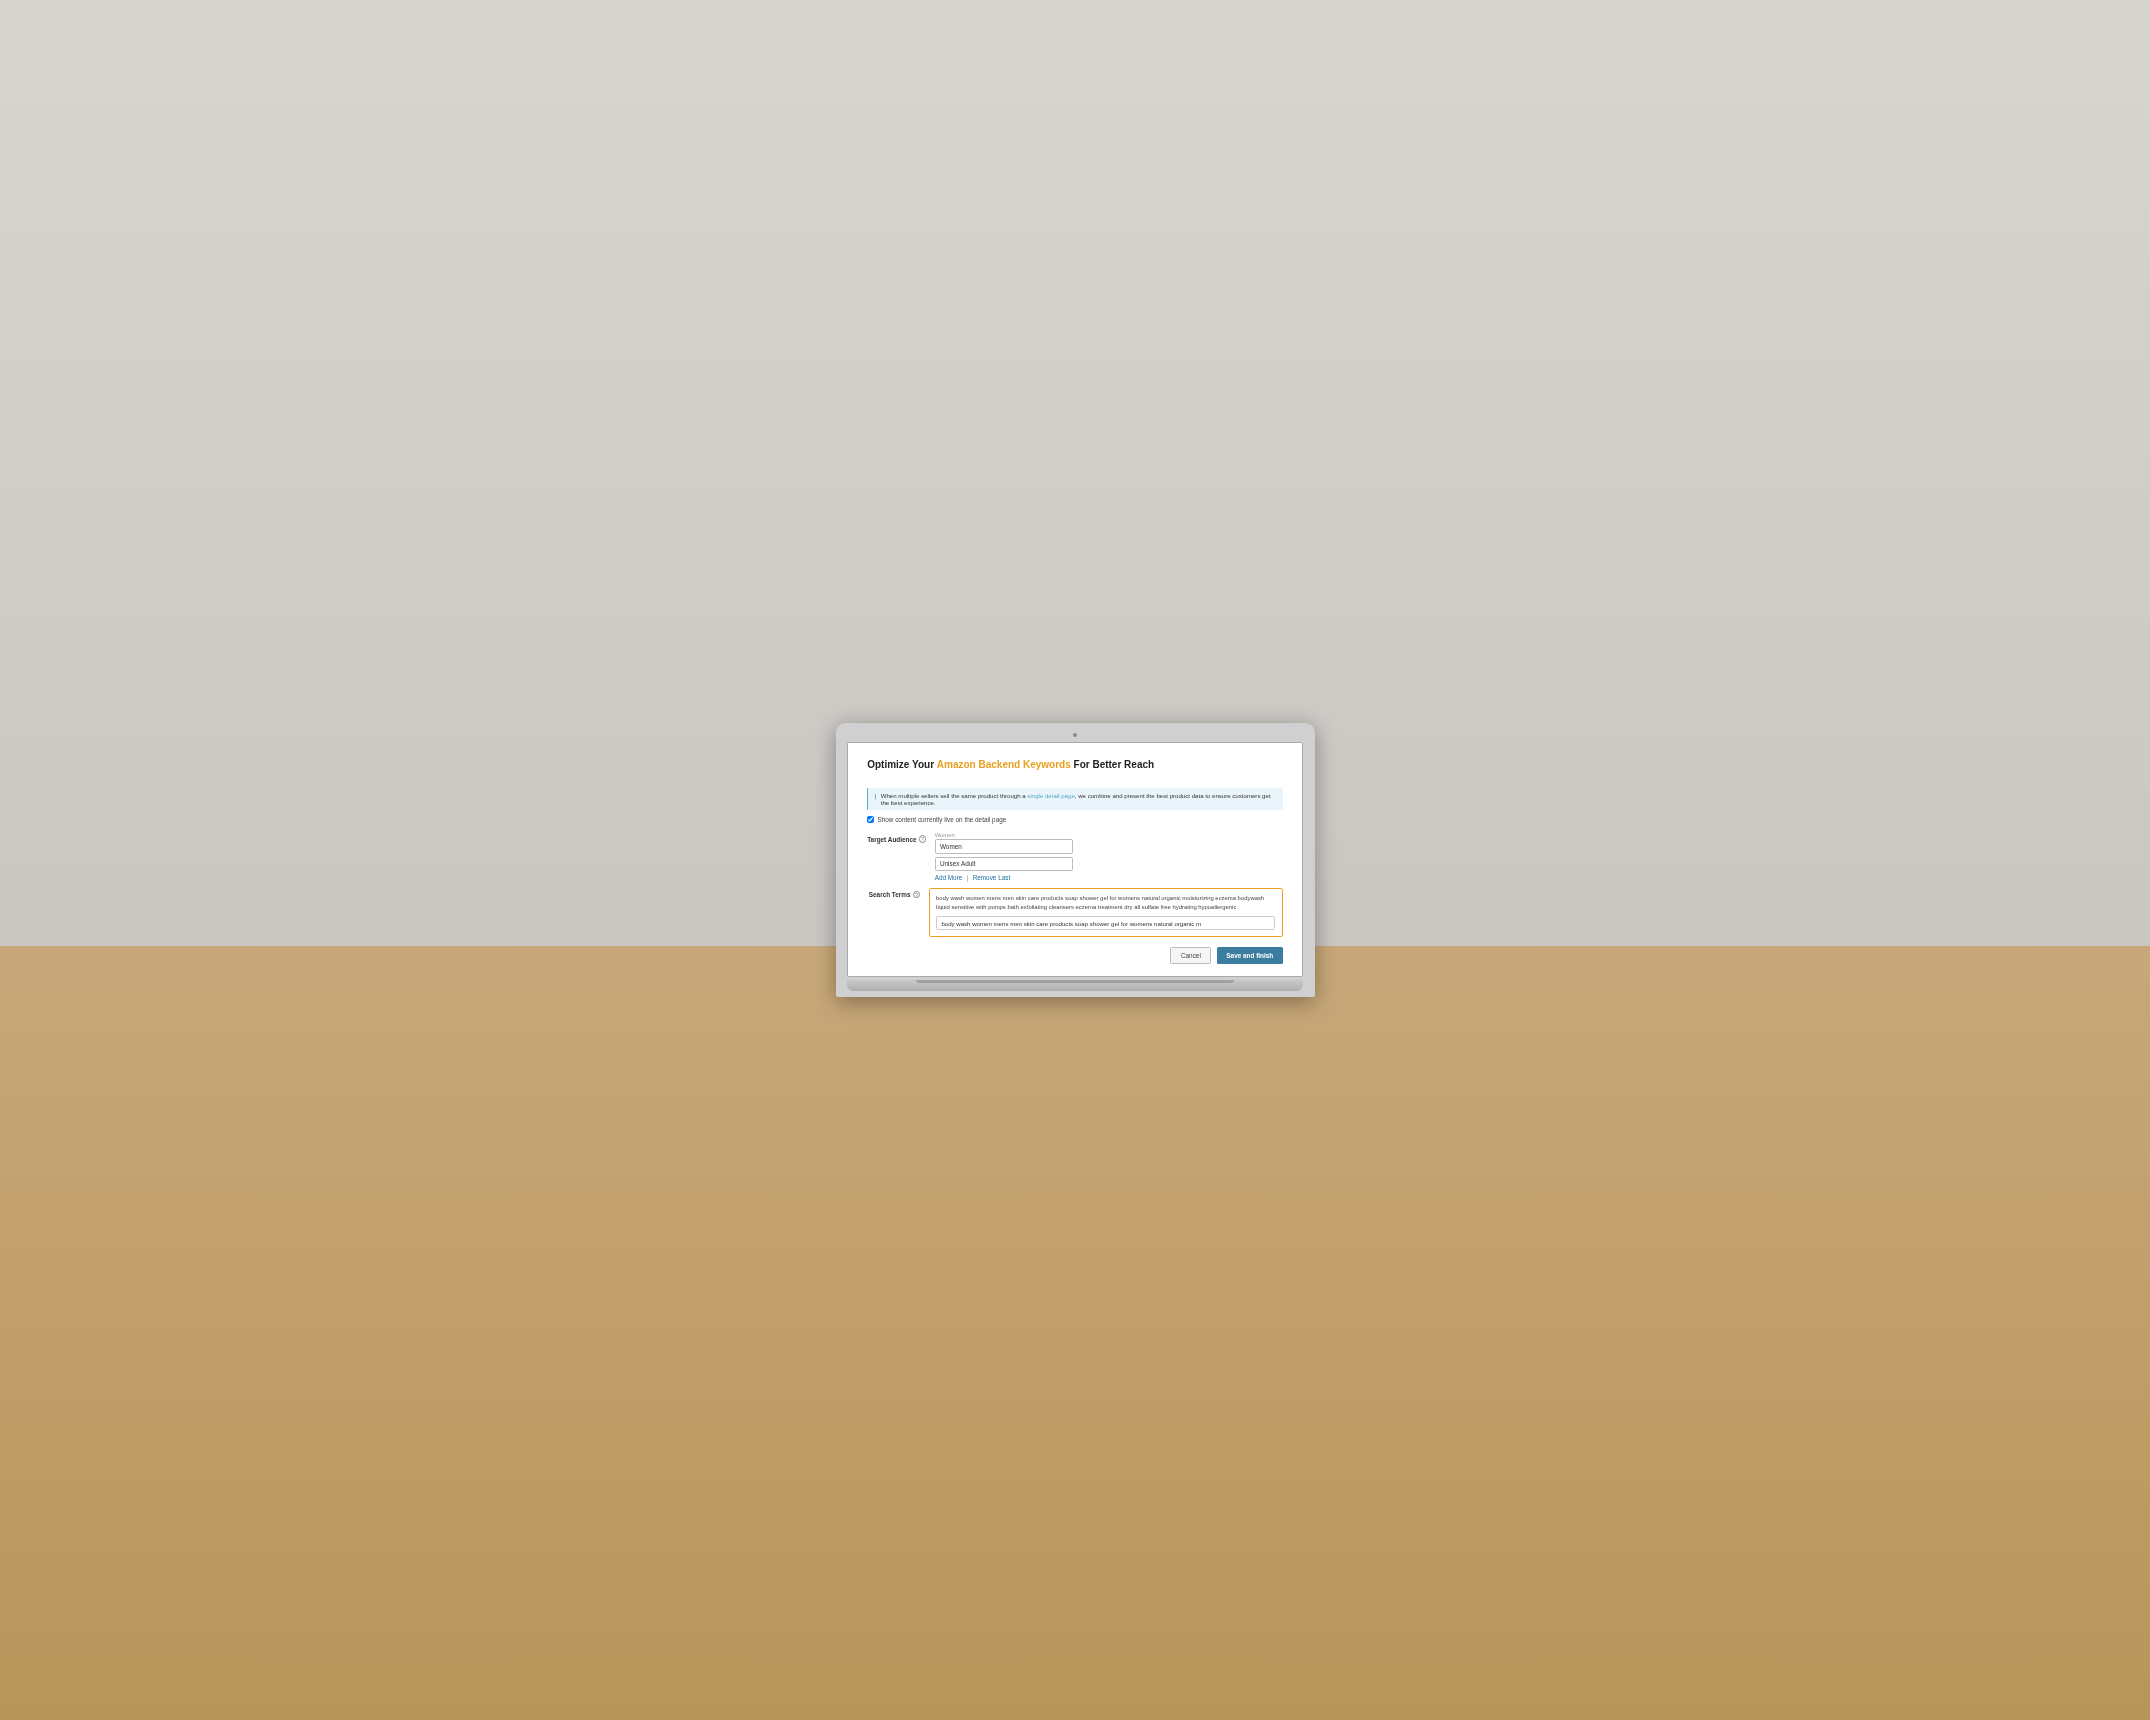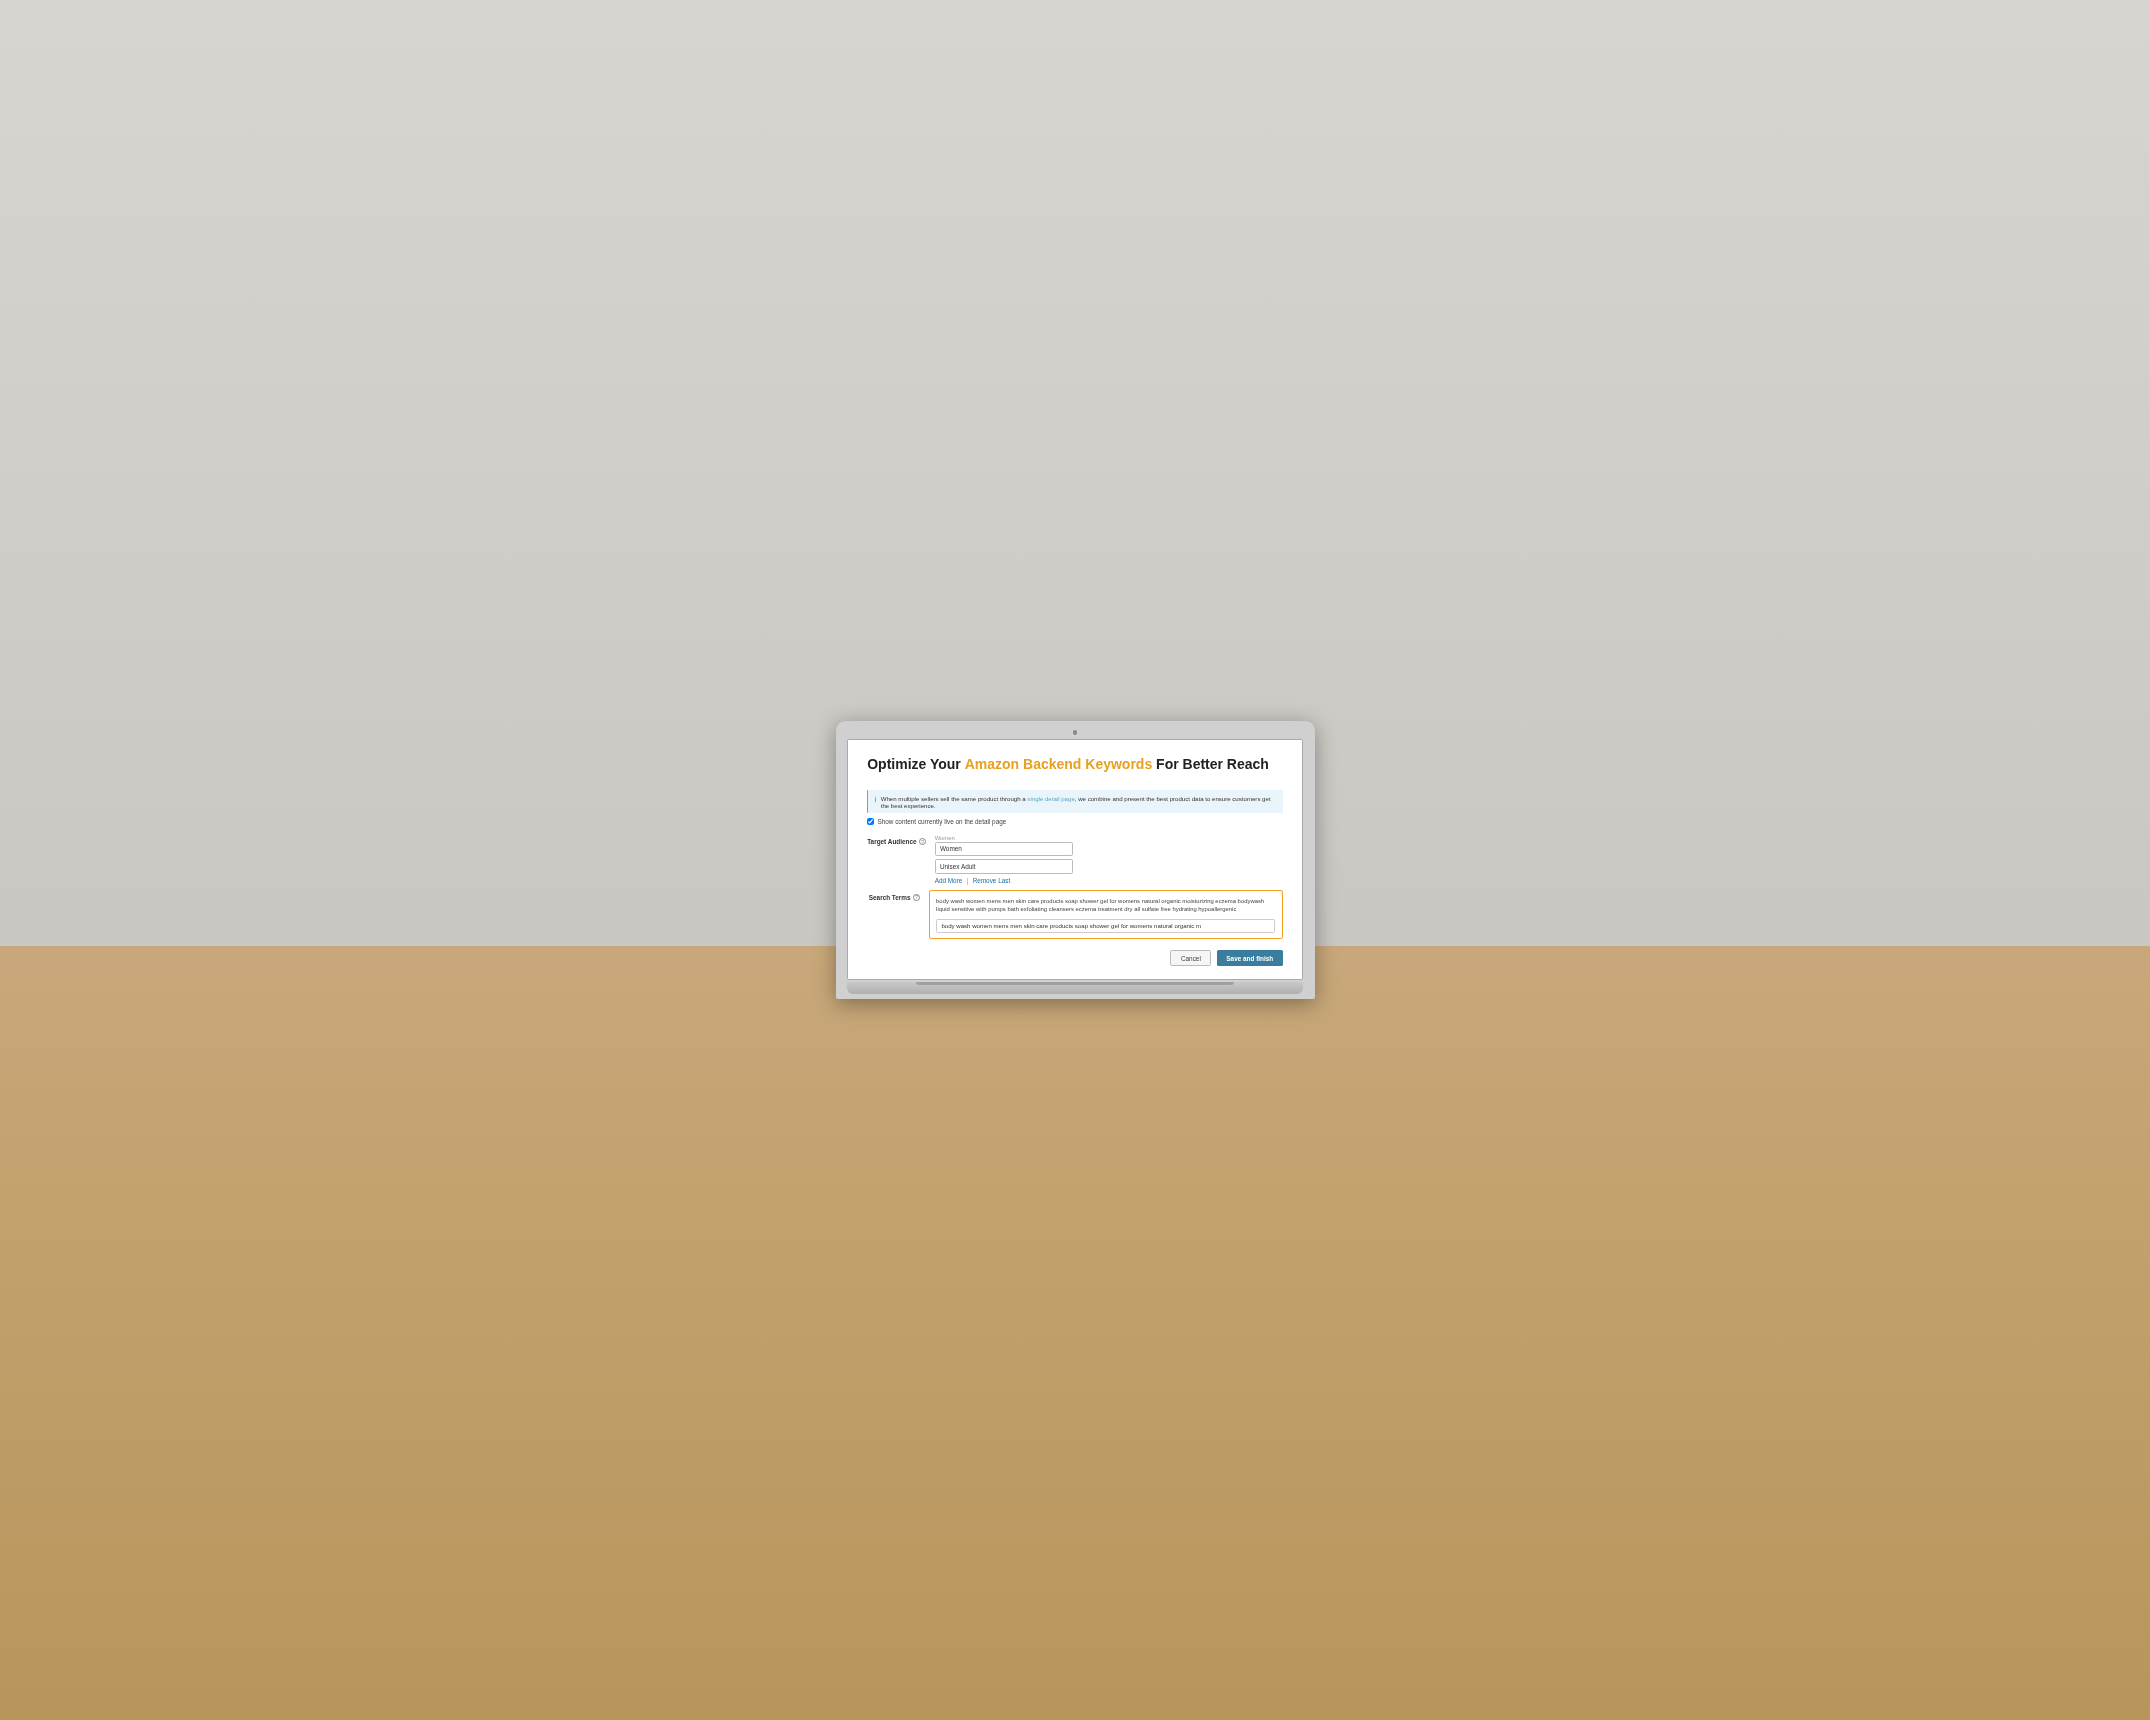--- a/index.html
+++ b/index.html
@@ -62,21 +62,21 @@
     }
 
     
     .screen-content {
       padding: 15px 19px 12.8px 19px;
       background: #fff;
       min-height: 181px;
     }
 
     .page-title {
-      font-size: 14px;
+      font-size: 10px;
       font-weight: 600;
       color: #222;
       margin-bottom: 17px;
       line-height: 1.3;
     }
 
     .page-title .highlight {
       color: #e8a020;
       font-weight: 700;
     }

